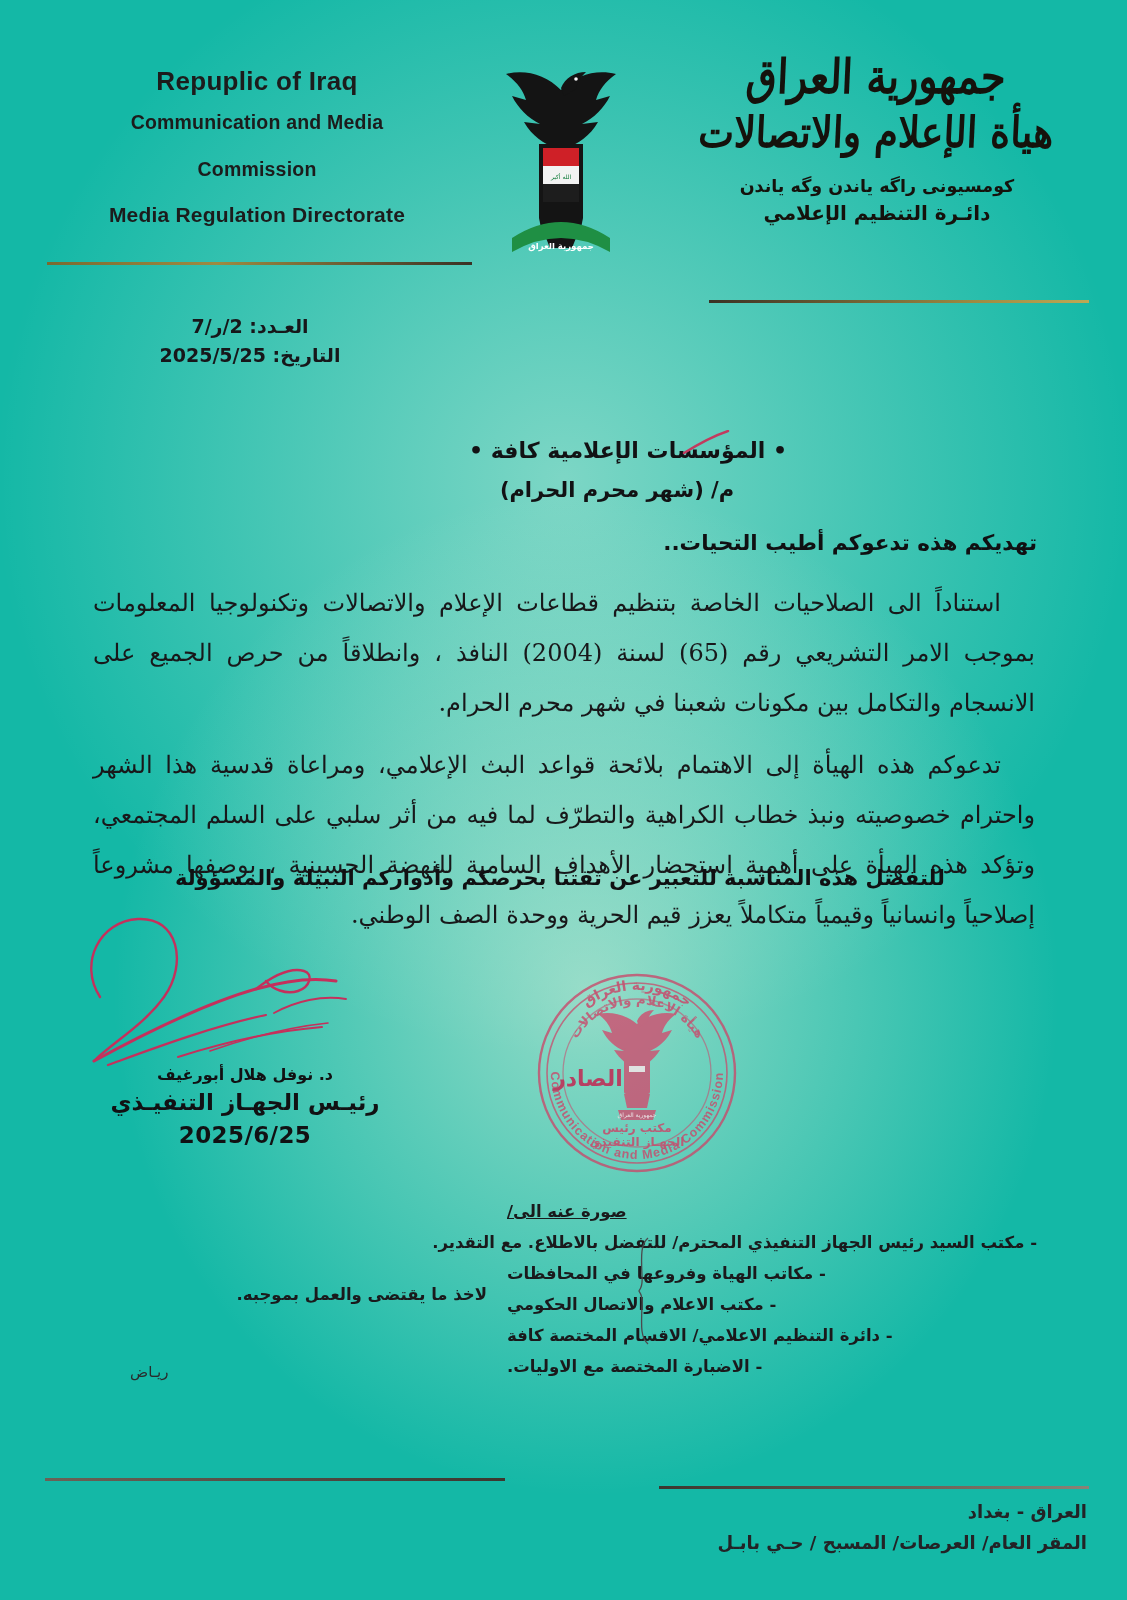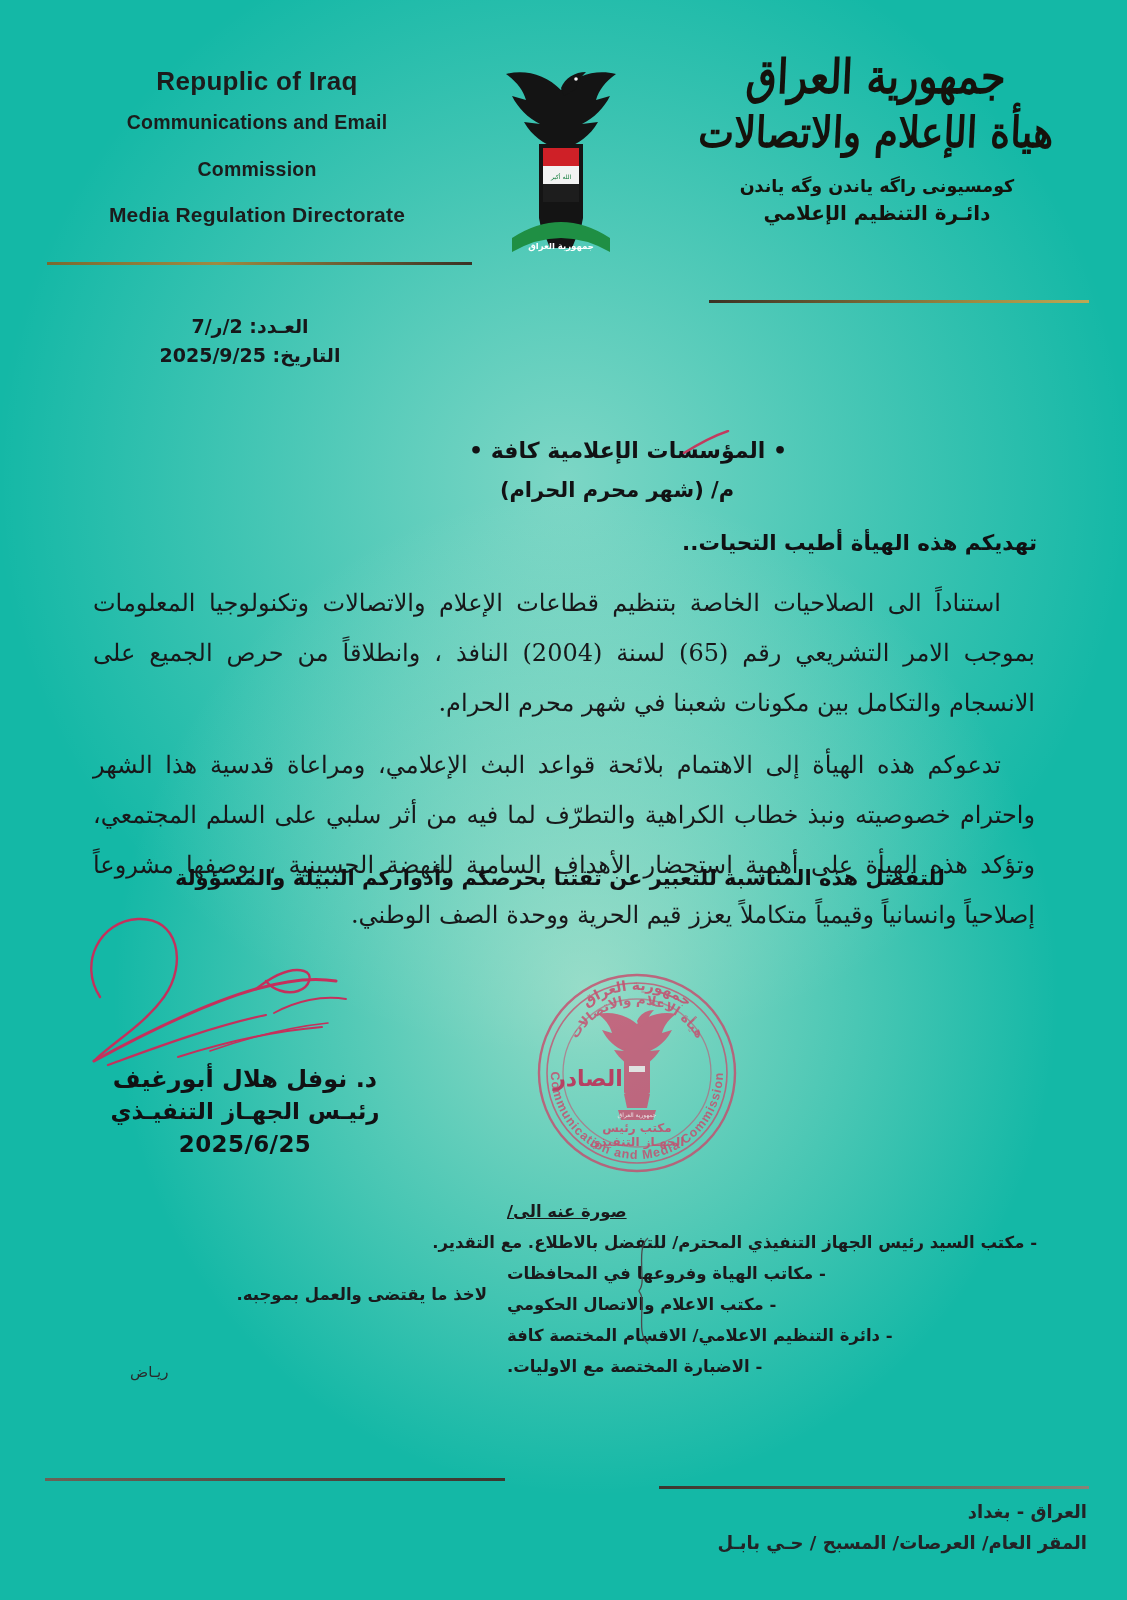--- a/index.html
+++ b/index.html
@@ -225,21 +225,21 @@
     position: absolute;
     left: 85px;
     top: 1065px;
     width: 320px;
     direction: rtl;
     text-align: center;
     color: #111113;
     font-family: "DejaVu Sans", sans-serif;
     font-weight: bold;
   }
-  .sig-text .nm { font-size: 24px; letter-spacing: -0.2px; }
+  .sig-text .nm { font-size: 16px; letter-spacing: -0.2px; }
   .sig-text .ti { font-size: 23px; margin-top: 5px; letter-spacing: 0.4px; }
   .sig-text .dt { font-size: 23px; margin-top: 7px; letter-spacing: 0.4px; }
 
   
   .stamp {
     position: absolute;
     left: 526px;
     top: 962px;
     width: 222px;
     height: 222px;
@@ -337,21 +337,21 @@
 </style>
 </head>
 <body>
 
 <div class="page">
   <div class="paper-tint"></div>
 
   <div class="header">
     <div class="hdr-en">
       <div class="l1">Repuplic of Iraq</div>
-      <div class="l2">Communications and Email</div>
+      <div class="l2">Communication and Media</div>
       <div class="l3">Commission</div>
       <div class="l4">Media Regulation Directorate</div>
     </div>
     <div class="hdr-rule-left"></div>
 
     <div class="hdr-ar">
       <div class="calli1">جمهورية العراق</div>
       <div class="calli2">هيأة الإعلام والاتصالات</div>
       <div class="kurd">كومسیونی راگه یاندن وگه یاندن</div>
       <div class="dept">دائـرة التنظيم الإعلامي</div>
@@ -377,32 +377,32 @@
       <path d="M63 166 L107 166 L103 186 L67 186 Z" fill="#141414"></path>
       <path d="M70 186 L100 186 L96 196 L74 196 Z" fill="#141414"></path>
 
       <path d="M36 238 Q85 206 134 238 L134 252 Q85 224 36 252 Z" fill="#1f8f44" transform="translate(0,-52)"></path>
       <text x="85" y="197" font-family="DejaVu Sans, sans-serif" font-size="8.5" font-weight="bold" fill="#ffffff" text-anchor="middle">جمهورية العراق</text>
     </svg>
   </div>
 
   <div class="refblock">
     <div>العـدد: 2/ر/7</div>
-    <div>التاريخ: 2025/9/25</div>
+    <div>التاريخ: 2025/5/25</div>
   </div>
 
   <div class="addressee">• المؤسسات الإعلامية كافة •</div>
   <div class="subject">م/ (شهر محرم الحرام)</div>
   <div class="check-mark">
     <svg viewBox="0 0 48 26" width="48" height="26">
       <path d="M2 23 C10 18 28 7 46 1" stroke="#c23a5e" stroke-width="2.4" fill="none" stroke-linecap="round"></path>
     </svg>
   </div>
 
-  <div class="greeting">تهديكم هذه الهيأة أطيب التحيات..</div>
+  <div class="greeting">تهديكم هذه تدعوكم أطيب التحيات..</div>
 
   <div class="body-wrap">
     <p>استناداً الى الصلاحيات الخاصة بتنظيم قطاعات الإعلام والاتصالات وتكنولوجيا المعلومات بموجب الامر التشريعي رقم (65) لسنة (2004) النافذ ، وانطلاقاً من حرص الجميع على الانسجام والتكامل بين مكونات شعبنا في شهر محرم الحرام.</p>
     <p>تدعوكم هذه الهيأة إلى الاهتمام بلائحة قواعد البث الإعلامي، ومراعاة قدسية هذا الشهر واحترام خصوصيته ونبذ خطاب الكراهية والتطرّف لما فيه من أثر سلبي على السلم المجتمعي، وتؤكد هذه الهيأة على أهمية استحضار الأهداف السامية للنهضة الحسينية ، بوصفها مشروعاً إصلاحياً وانسانياً وقيمياً متكاملاً يعزز قيم الحرية ووحدة الصف الوطني.</p>
   </div>
   <div class="closing">للتفضل هذه المناسبة للتعبير عن ثقتنا بحرصكم وأدواركم النبيلة والمسؤولة</div>
 
   <div class="sig-scribble">
     <svg viewBox="0 0 340 190" width="340" height="190">
       <g stroke="#c5305c" fill="none" stroke-linecap="round">

